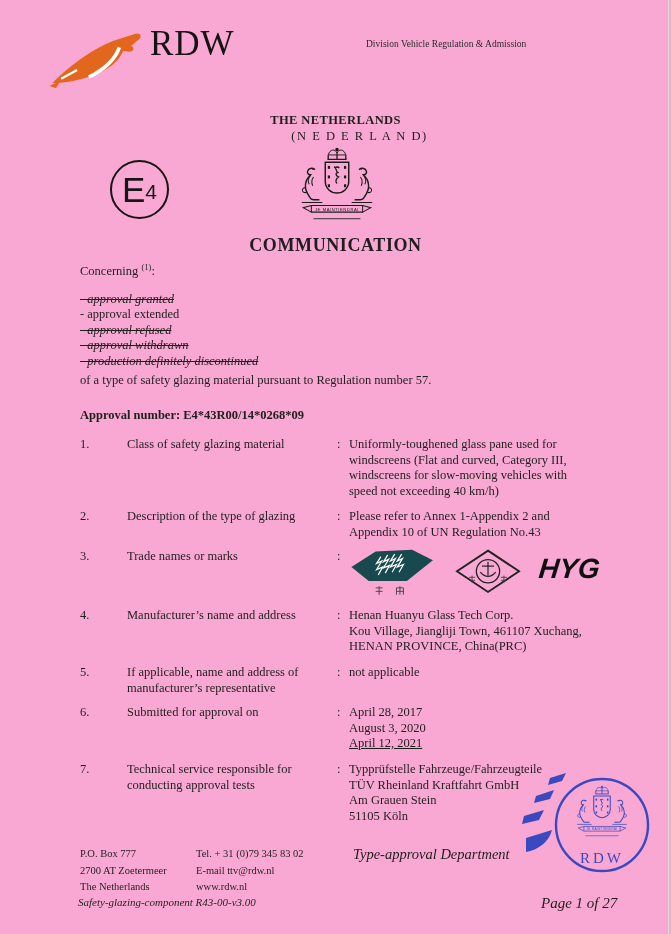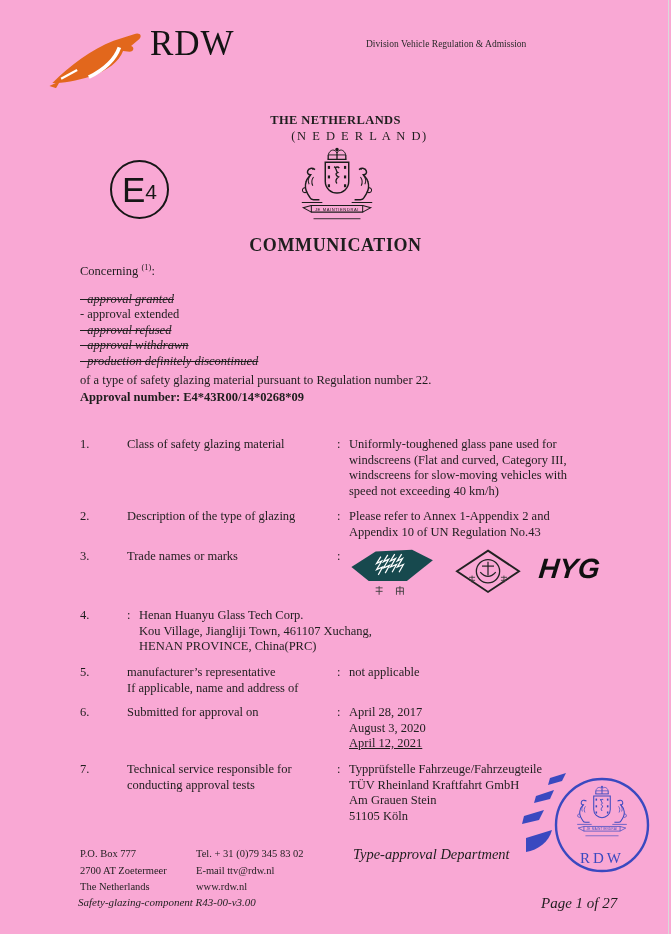--- a/index.html
+++ b/index.html
@@ -129,24 +129,24 @@
 
   <div class="abs txt" style="left:80px; top:260px;">
     <div><span>Concerning</span> <sup style="font-size:8.5px;">(1)</sup><span>:</span></div>
     <div style="margin-top:12px;">
       <div class="nowrap struck">- approval granted</div>
       <div class="nowrap">- approval extended</div>
       <div class="nowrap struck">- approval refused</div>
       <div class="nowrap struck">- approval withdrawn</div>
       <div class="nowrap struck">- production definitely discontinued</div>
     </div>
-    <div style="margin-top:4px;" class="nowrap">of a type of safety glazing material pursuant to Regulation number 22.</div>
-  </div>
-
-  <div class="abs txt bold nowrap" style="left:80px; top:390px;">Approval number: E4*43R00/14*0268*09</div>
+    <div style="margin-top:4px;" class="nowrap">of a type of safety glazing material pursuant to Regulation number 57.</div>
+  </div>
+
+  <div class="abs txt bold nowrap" style="left:80px; top:408px;">Approval number: E4*43R00/14*0268*09</div>
 
   <div class="abs txt item-row" style="top:437px;">
     <div class="col-no">1.</div>
     <div class="col-label">
         <div class="nowrap">Class of safety glazing material</div>
       </div>
     <div class="col-colon">:</div>
     <div class="col-value">
       <div class="nowrap">Uniformly-toughened glass pane used for</div>
       <div class="nowrap">windscreens (Flat and curved, Category III,</div>
@@ -201,33 +201,36 @@
             <path d="M54,34 h7 M57.5,32 v8 M54,37.5 h7"></path>
           </g>
         </svg>
         <div class="hyg">HYG</div>
       </div>
     </div>
   </div>
 
   <div class="abs txt item-row" style="top:608px;">
     <div class="col-no">4.</div>
+    <div class="col-label">
+        <div class="nowrap">Manufacturer’s name and address</div>
+      </div>
     <div class="col-colon">:</div>
     <div class="col-value">
       <div class="nowrap">Henan Huanyu Glass Tech Corp.</div>
       <div class="nowrap">Kou Village, Jiangliji Town, 461107 Xuchang,</div>
       <div class="nowrap">HENAN PROVINCE, China(PRC)</div>
     </div>
   </div>
 
   <div class="abs txt item-row" style="top:665px;">
     <div class="col-no">5.</div>
     <div class="col-label">
+      <div class="nowrap">If applicable, name and address of</div>
       <div class="nowrap">manufacturer’s representative</div>
-      <div class="nowrap">If applicable, name and address of</div>
     </div>
     <div class="col-colon">:</div>
     <div class="col-value">
       <div class="nowrap">not applicable</div>
     </div>
   </div>
 
   <div class="abs txt item-row" style="top:705px;">
     <div class="col-no">6.</div>
     <div class="col-label">

